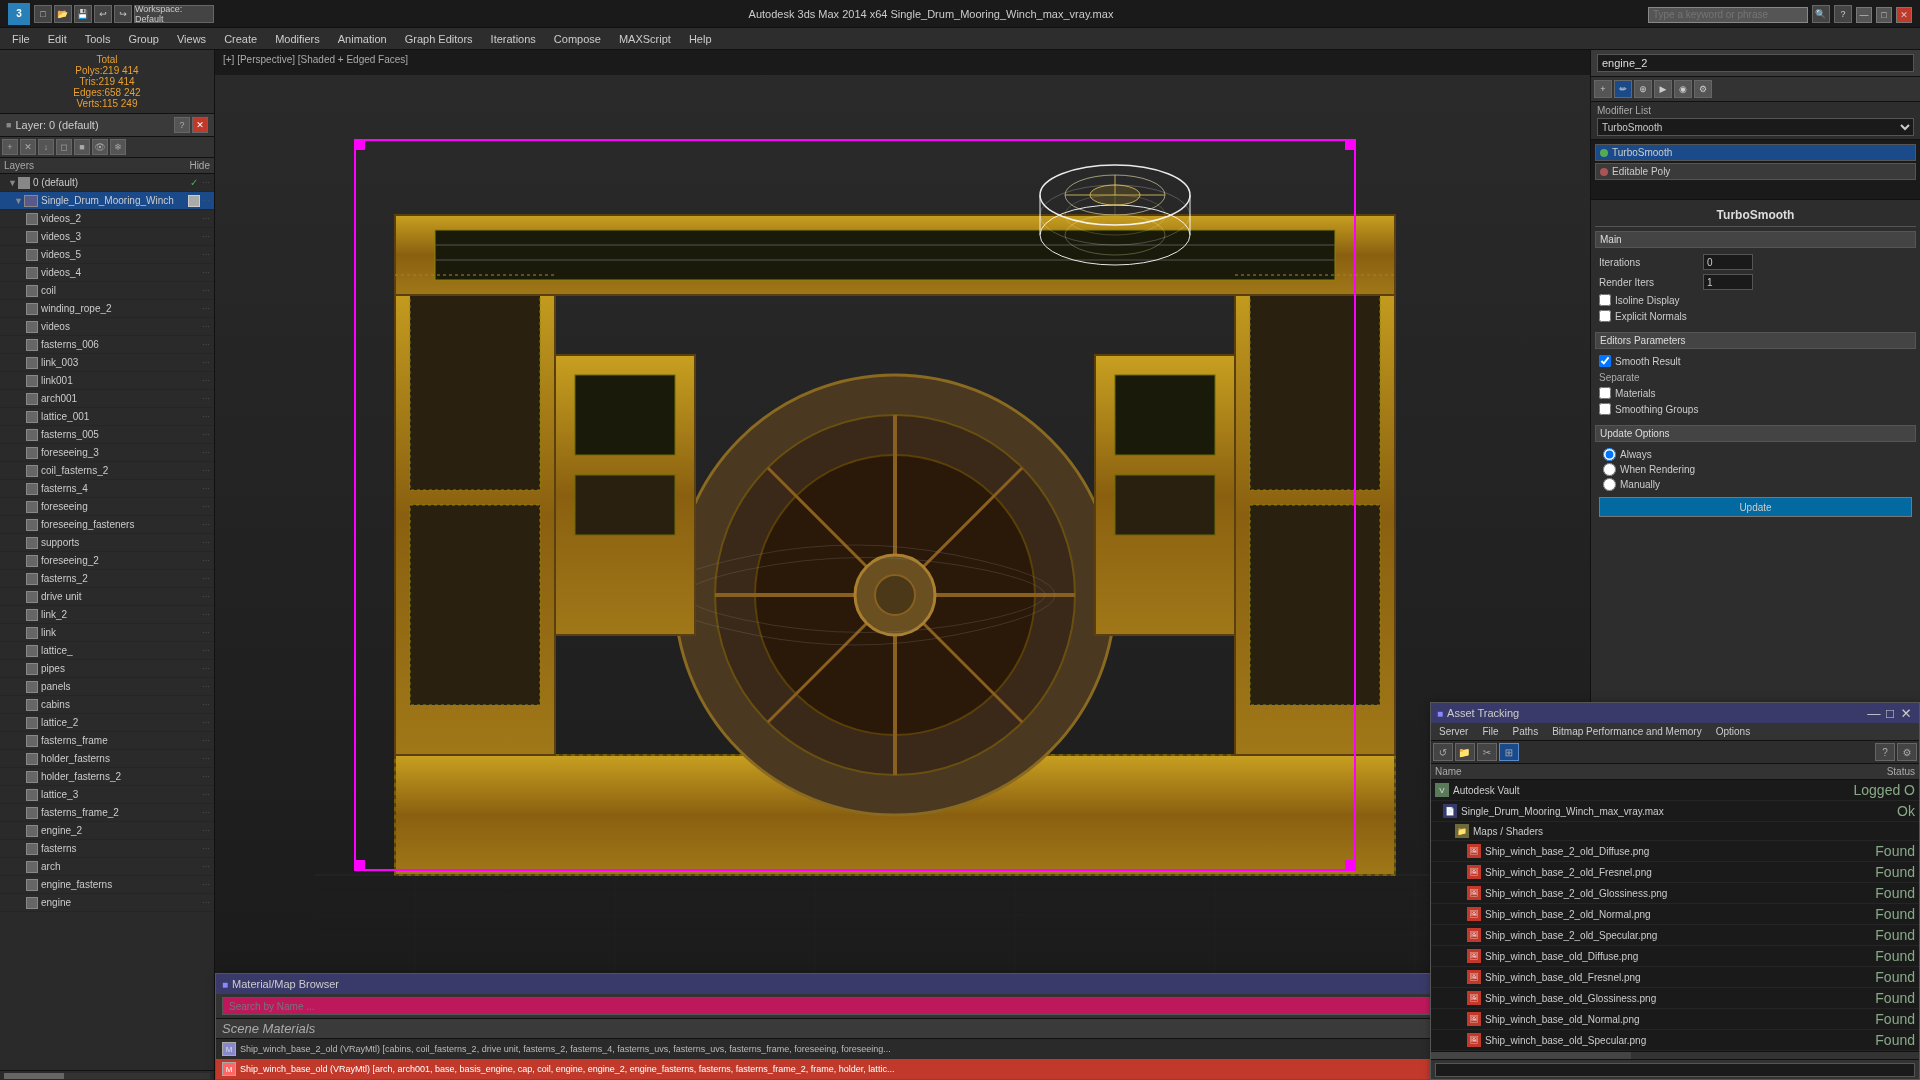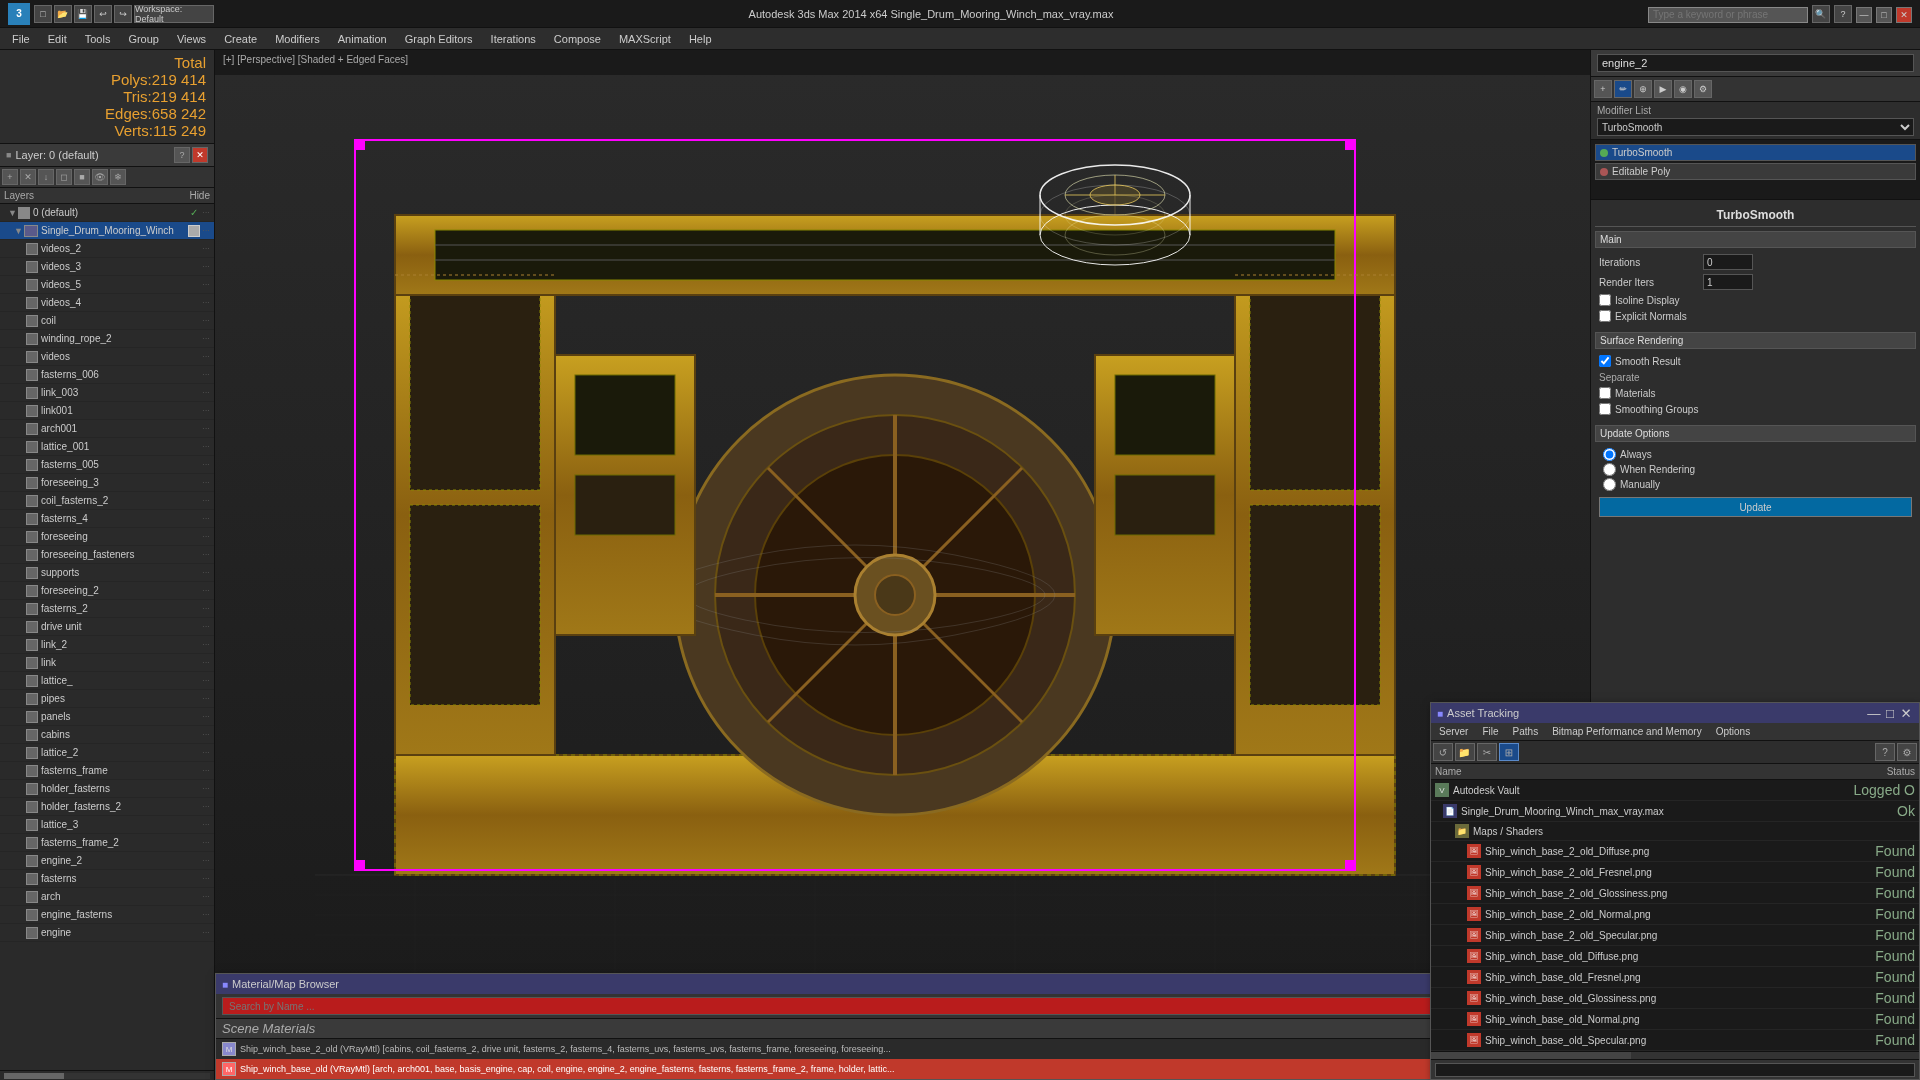--- a/index.html
+++ b/index.html
@@ -20,21 +20,21 @@
     .menu-item { padding: 2px 8px; cursor: pointer; color: #ccc; font-size: 11px; }
     #search-input { width: 160px; height: 18px; background: #555; border: 1px solid #888; color: #ccc; padding: 1px 4px; font-size: 10px; }
 
     
     #main-layout { display: flex; height: calc(1080px - 50px); }
 
     
     #left-panel { width: 215px; background: #2d2d2d; border-right: 1px solid #111; display: flex; flex-direction: column; }
 
     #stats-panel { padding: 4px 8px; background: #2d2d2d; border-bottom: 1px solid #111; }
-    .stat-row { display: flex; justify-content: flex-end; color: #e8a030; font-size: 15px; }
+    .stat-row { display: flex; justify-content: center; color: #e8a030; font-size: 10px; }
 
     #layers-panel { flex: 1; display: flex; flex-direction: column; overflow: hidden; }
     #layers-header { display: flex; align-items: center; justify-content: space-between; padding: 3px 6px; background: #3a3a3a; border-bottom: 1px solid #111; }
     #layers-title { font-size: 11px; color: #ccc; display: flex; align-items: center; gap: 4px; }
     .lt-btn { width: 16px; height: 16px; background: #555; border: 1px solid #666; cursor: pointer; display: flex; align-items: center; justify-content: center; font-size: 9px; color: #aaa; }
 
     #layers-columns { display: flex; padding: 2px 4px; background: #333; border-bottom: 1px solid #111; }
     .col-layers { flex: 1; font-size: 10px; color: #aaa; }
     .col-hide { width: 30px; font-size: 10px; color: #aaa; text-align: right; }
 
@@ -83,21 +83,21 @@
     
     #right-icons { display: flex; gap: 2px; padding: 3px; background: #333; border-bottom: 1px solid #111; }
     .ri-btn { width: 18px; height: 18px; background: #555; border: 1px solid #666; cursor: pointer; display: flex; align-items: center; justify-content: center; font-size: 9px; color: #ccc; }
 
     
     #mat-browser { background: #2d2d2d; border: 1px solid #555; box-shadow: 2px 2px 8px rgba(0,0,0,0.5); }
     #mat-browser-header { background: #3a3a6a; padding: 3px 6px; display: flex; align-items: center; justify-content: space-between; }
     #mat-browser-title { color: #ccc; font-size: 11px; display: flex; align-items: center; gap: 4px; }
     #mat-browser-close { width: 14px; height: 14px; background: #c0392b; border: none; color: white; cursor: pointer; font-size: 9px; display: flex; align-items: center; justify-content: center; }
     #mat-search { width: 100%; padding: 3px 6px; background: #333; border-bottom: 1px solid #111; }
-    #mat-search input { width: 100%; height: 18px; background: #b91c1c; border: 1px solid #555; color: #ccc; padding: 1px 6px; font-size: 10px; }
+    #mat-search input { width: 100%; height: 18px; background: #be185d; border: 1px solid #555; color: #ccc; padding: 1px 6px; font-size: 10px; }
     #mat-scene-label { padding: 2px 6px; background: #3a3a3a; font-size: 13px; color: #aaa; border-bottom: 1px solid #111; font-style: italic; }
     .mat-item { padding: 3px 6px; display: flex; align-items: center; gap: 4px; cursor: pointer; }
     .mat-item-icon { width: 14px; height: 14px; background: #888; border: 1px solid #aaa; display: flex; align-items: center; justify-content: center; font-size: 8px; }
     .mat-item-text { font-size: 9px; color: #bbb; flex: 1; overflow: hidden; white-space: nowrap; text-overflow: ellipsis; }
     .mat-item-1 { background: #2a2a2a; }
     .mat-item-2 { background: #c0392b; color: white; }
 
     
     #asset-tracking { position: absolute; right: 0; bottom: 0; width: 490px; background: #2d2d2d; border: 1px solid #555; box-shadow: 2px 2px 8px rgba(0,0,0,0.5); z-index: 30; }
     #at-header { background: #3a3a6a; padding: 3px 6px; display: flex; align-items: center; justify-content: space-between; }
@@ -665,21 +665,21 @@
           <input type="checkbox" class="param-checkbox" style="">
           <span class="param-label">Isoline Display</span>
         </div>
         <div class="param-row">
           <input type="checkbox" class="param-checkbox" style="">
           <span class="param-label">Explicit Normals</span>
         </div>
       </div>
 
       <div class="param-section">
-        <div class="param-section-title">Surface Rendering</div>
+        <div class="param-section-title">Editors Parameters</div>
         <div class="param-row">
           <input type="checkbox" class="param-checkbox" checked="" style="">
           <span class="param-label">Smooth Result</span>
         </div>
         <div style="padding:2px 4px;">
           <span style="font-size:10px;color:#aaa;">Separate</span>
         </div>
         <div class="param-row">
           <input type="checkbox" class="param-checkbox" style="">
           <span class="param-label">Materials</span>

